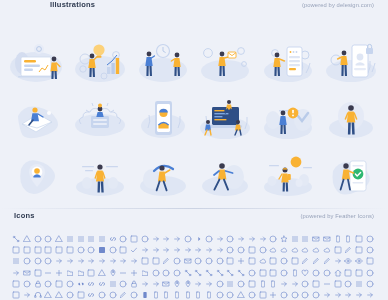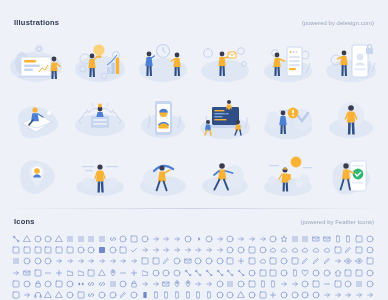--- a/index.html
+++ b/index.html
@@ -14,37 +14,37 @@
   
   .section-head{
     display:flex;align-items:baseline;justify-content:space-between;
     padding:0 14px;
   }
   .sec-title{font-size:7.5px;font-weight:bold;letter-spacing:.2px;color:#2e3a50;}
   .sec-credit{font-size:5.8px;color:#98a3ba;letter-spacing:.1px;}
 
   
   .illus-section{position:relative;height:208px;}
-  .illus-head{padding-top:18px;}
+  .illus-head{margin-left:36px;}
   .illus-grid{
     position:absolute;left:6px;top:33px;width:376px;height:172px;
     display:grid;grid-template-columns:repeat(6,1fr);grid-template-rows:repeat(3,1fr);
   }
   .cell{position:relative;display:flex;align-items:center;justify-content:center;}
   .cell svg{display:block;}
 
   
   .divider{
     position:absolute;left:0;top:208px;width:388px;height:1px;
     background:linear-gradient(to right,rgba(175,186,210,0),rgba(175,186,210,.55),rgba(175,186,210,0));
   }
 
   
   .icons-section{position:relative;height:92px;}
-  .icons-head{padding-top:9px;}
+  .icons-head{padding-top:3px;}
   .icon-grid{
     position:absolute;left:12px;top:27px;width:364px;
     display:grid;grid-template-columns:repeat(34,1fr);
     row-gap:1.2px;column-gap:0px;
   }
   .ic{width:10px;height:10px;display:block;margin:0 auto;}
   .ic svg{display:block;width:8px;height:8px;stroke:#5b78c4;stroke-width:1.9;fill:none;
           stroke-linecap:round;stroke-linejoin:round;opacity:.82;}
   .ic.solid svg{fill:#5b78c4;stroke:none;opacity:.85;}
 </style>

